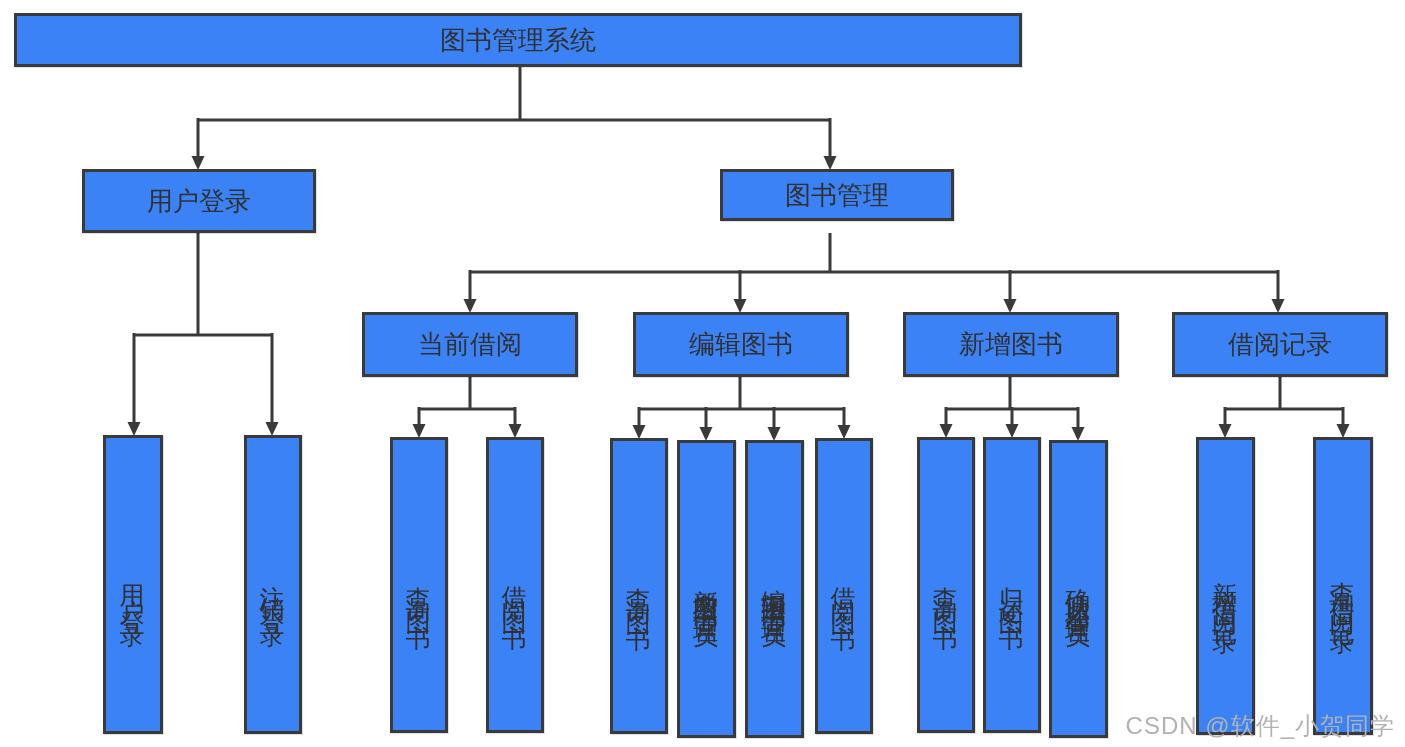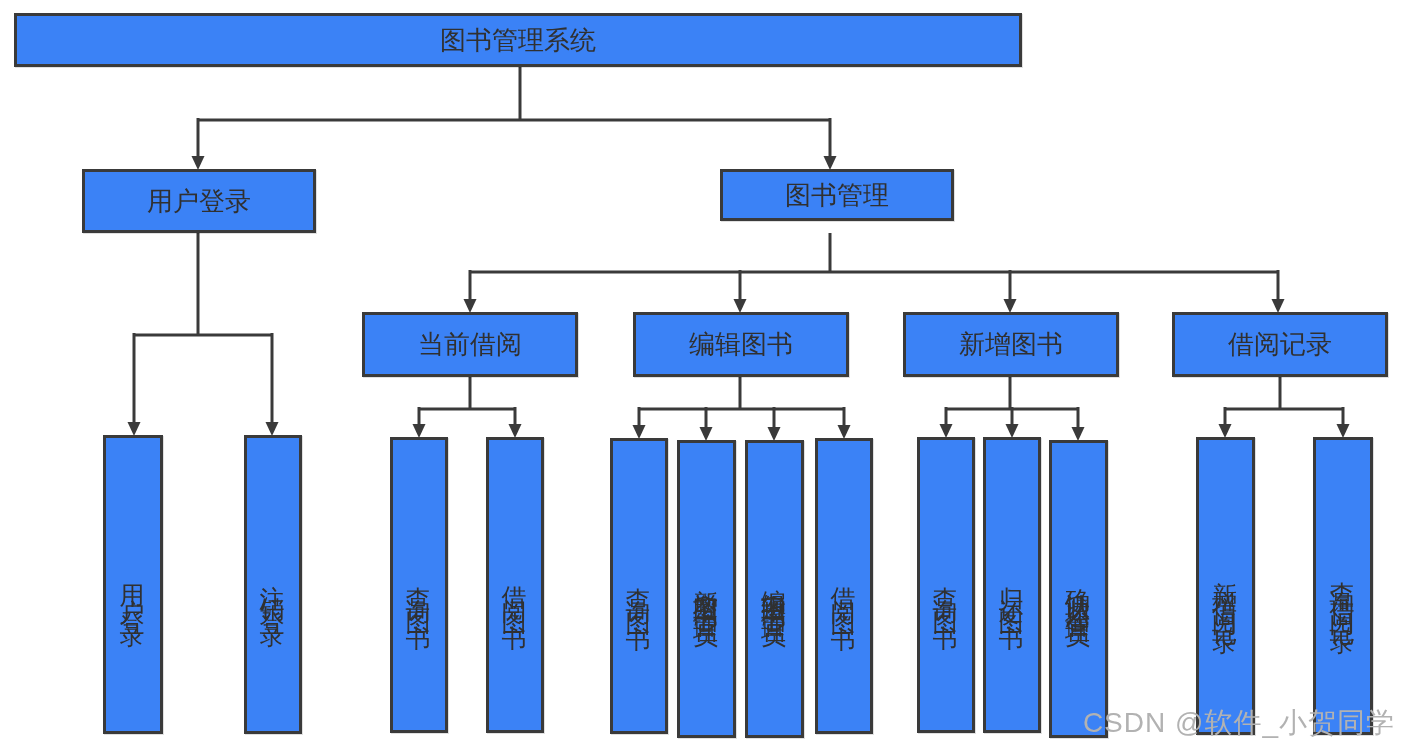--- a/index.html
+++ b/index.html
@@ -37,21 +37,21 @@
     text-orientation:mixed;
     display:block;
   }
   .v4{letter-spacing:13px;margin-bottom:-13px;}
   .v6{letter-spacing:10px;margin-bottom:-10px;}
   .v8{letter-spacing:5px;margin-bottom:-5px;}
   .watermark{
     position:absolute;
     right:10px;
     bottom:5px;
-    font-size:28px;
+    font-size:24px;
     color:var(--watermark);
     letter-spacing:1px;
   }
 </style>
 </head>
 <body>
 
 <div class="canvas">
 
   <svg class="connectors" width="1405" height="747" viewBox="0 0 1405 747" fill="none" stroke="#3a3a3a" stroke-width="3">

